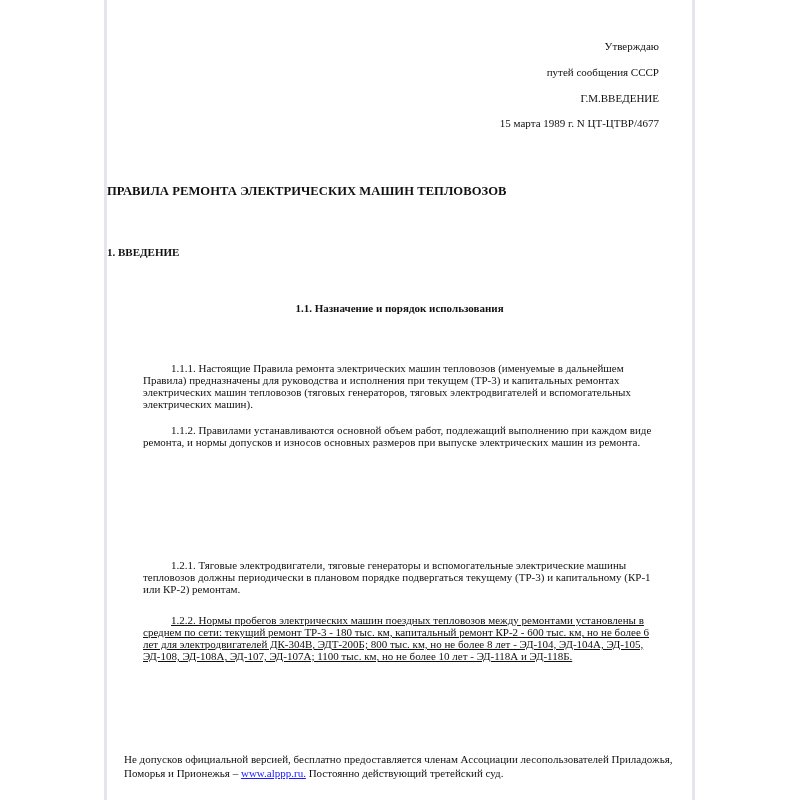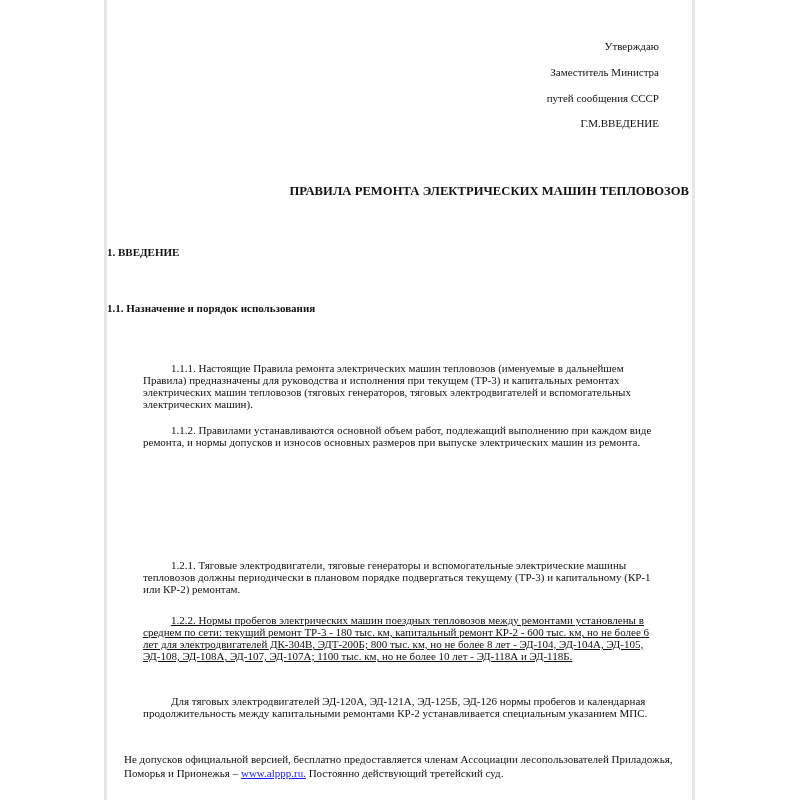--- a/index.html
+++ b/index.html
@@ -4,59 +4,58 @@
   <style>
     html, body { margin: 0; padding: 0; background: #ffffff; }
     body { width: 800px; height: 800px; position: relative; overflow: hidden;
            font-family: "Liberation Serif", "DejaVu Serif", serif; color: #111; }
     .gutter { position: absolute; top: 0; width: 3px; height: 800px; background: #e6e5ec; }
     .gutter.left { left: 104px; }
     .gutter.right { left: 692px; }
     .page { position: absolute; left: 107px; top: 0; width: 585px; height: 800px; background: #fff; }
     .approval { position: absolute; right: 33px; top: 38px; text-align: right; font-size: 11px; }
     .approval div { height: 25.8px; line-height: 16px; }
-    .title { position: absolute; left: 0; right: 3px; top: 184px; text-align: right;
+    .title { position: absolute; left: 0; right: 3px; top: 184px; text-align: left;
              font-weight: bold; font-size: 12.6px; letter-spacing: 0.05px; }
     .h1 { position: absolute; left: 0; right: 0; top: 246px; font-weight: bold; font-size: 11px; }
-    .h2 { position: absolute; left: 0; right: 0; top: 302px; font-weight: bold; font-size: 11px; }
+    .h2 { position: absolute; left: 0; right: 0; top: 302px; text-align: center; font-weight: bold; font-size: 11px; }
     .h2b { position: absolute; left: 0; right: 0; top: 507px; text-align: center; font-weight: bold; font-size: 11px; }
     .para { position: absolute; left: 36px; width: 520px; font-size: 11px; line-height: 12px; text-indent: 28px; }
     .p111 { top: 362px; }
     .p112 { top: 424px; }
     .p121 { top: 559px; }
     .p122 { top: 614px; text-decoration: underline; }
     .p123 { top: 695px; }
     .footer { position: absolute; left: 17px; top: 753px; width: 570px; font-size: 11px; line-height: 13.6px; }
     .footer a { color: #1a1aff; text-decoration: underline; }
   </style>
 </head>
 <body>
 
 <div class="gutter left"></div>
 <div class="gutter right"></div>
 
 <div class="page">
 
   <div class="approval">
     <div>Утверждаю</div>
-    <div>Заместитель Министра</div>
     <div>путей сообщения СССР</div>
     <div>Г.М.ВВЕДЕНИЕ</div>
+    <div>15 марта 1989 г. N ЦТ-ЦТВР/4677</div>
   </div>
 
   <div class="title">ПРАВИЛА РЕМОНТА ЭЛЕКТРИЧЕСКИХ МАШИН ТЕПЛОВОЗОВ</div>
 
   <div class="h1">1. ВВЕДЕНИЕ</div>
 
   <div class="h2">1.1. Назначение и порядок использования</div>
 
   <div class="para p111">1.1.1. Настоящие Правила ремонта электрических машин тепловозов (именуемые в дальнейшем Правила) предназначены для руководства и исполнения при текущем (ТР-3) и капитальных ремонтах электрических машин тепловозов (тяговых генераторов, тяговых электродвигателей и вспомогательных электрических машин).</div>
   <div class="para p112">1.1.2. Правилами устанавливаются основной объем работ, подлежащий выполнению при каждом виде ремонта, и нормы допусков и износов основных размеров при выпуске электрических машин из ремонта.</div>
 
 
   <div class="para p121">1.2.1. Тяговые электродвигатели, тяговые генераторы и вспомогательные электрические машины тепловозов должны периодически в плановом порядке подвергаться текущему (ТР-3) и капитальному (КР-1 или КР-2) ремонтам.</div>
   <div class="para p122">1.2.2. Нормы пробегов электрических машин поездных тепловозов между ремонтами установлены в среднем по сети: текущий ремонт ТР-3 - 180 тыс. км, капитальный ремонт КР-2 - 600 тыс. км, но не более 6 лет для электродвигателей ДК-304В, ЭДТ-200Б; 800 тыс. км, но не более 8 лет - ЭД-104, ЭД-104А, ЭД-105, ЭД-108, ЭД-108А, ЭД-107, ЭД-107А; 1100 тыс. км, но не более 10 лет - ЭД-118А и ЭД-118Б.</div>
-  <div class="para p123">Для тяговых электродвигателей ЭД-120А, ЭД-121А, ЭД-125Б, ЭД-126 нормы пробегов и календарная продолжительность между капитальными ремонтами КР-2 устанавливается специальным указанием МПС.</div>
 
   <div class="footer">
     <span>Не допусков официальной версией, бесплатно предоставляется членам Ассоциации лесопользователей Приладожья, Поморья и Прионежья –   </span><a href="#">www.alppp.ru.</a><span> Постоянно действующий третейский суд.</span>
   </div>
 </div>
 
 </body></html>

